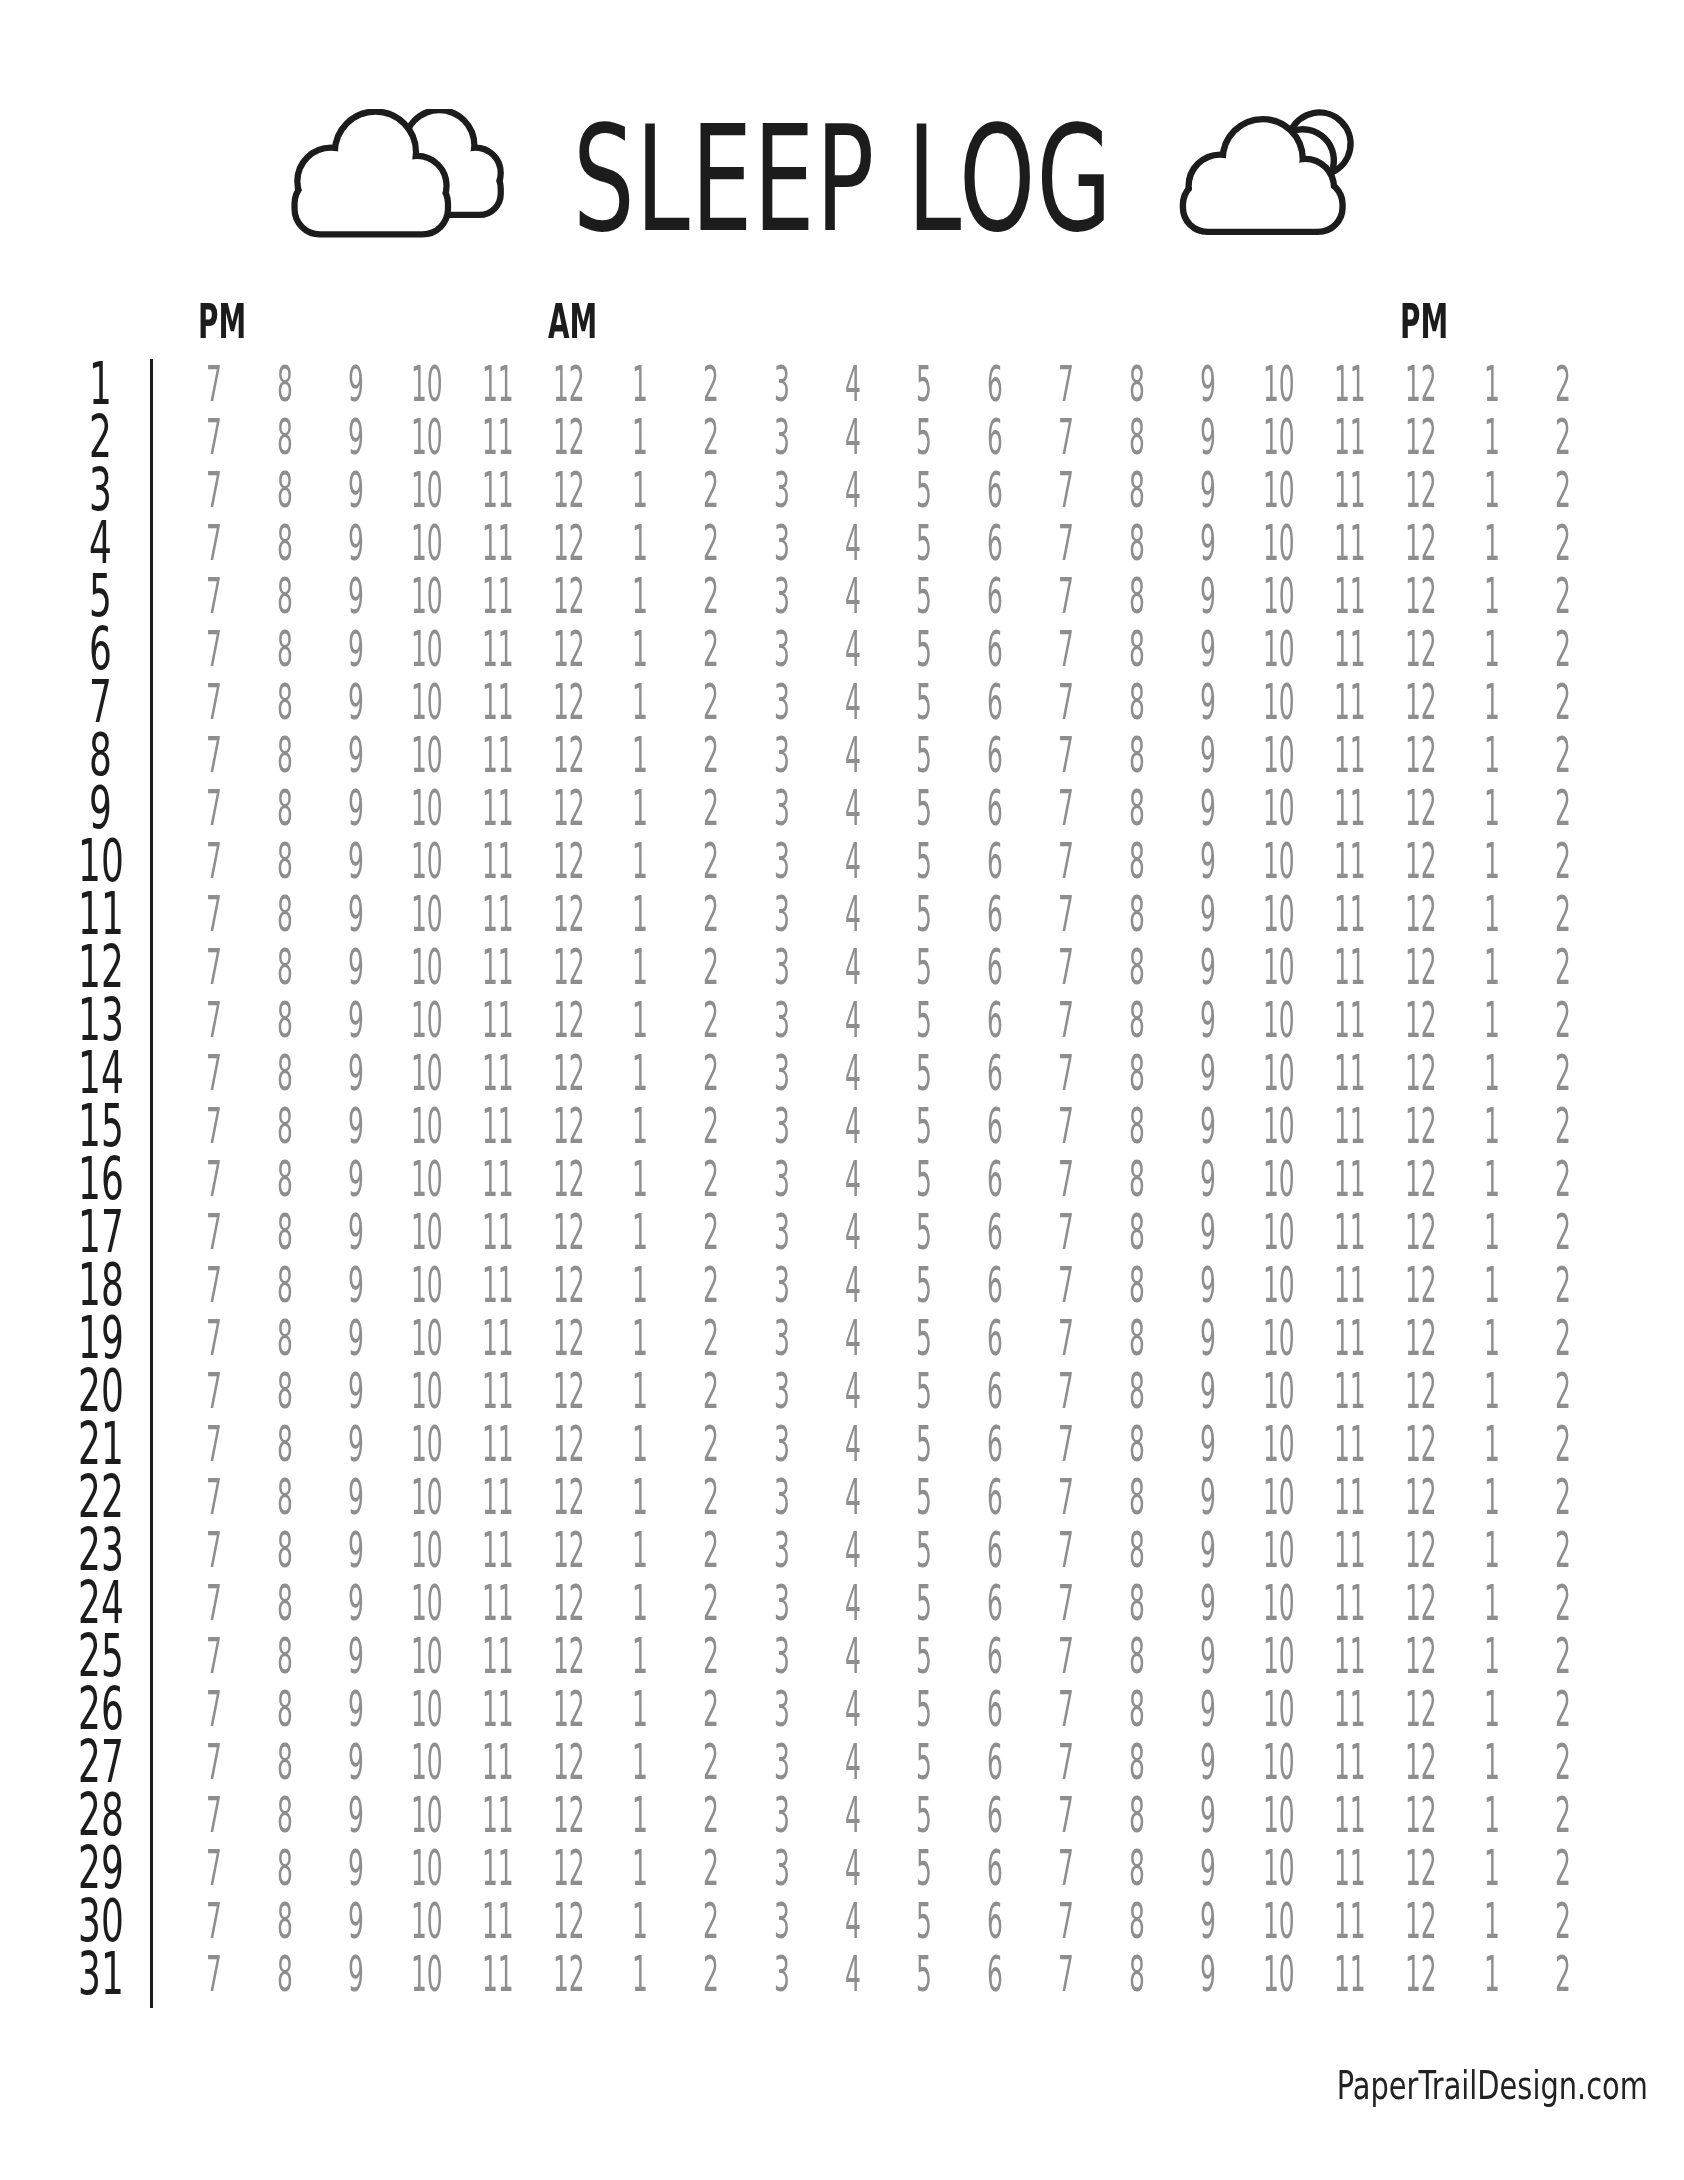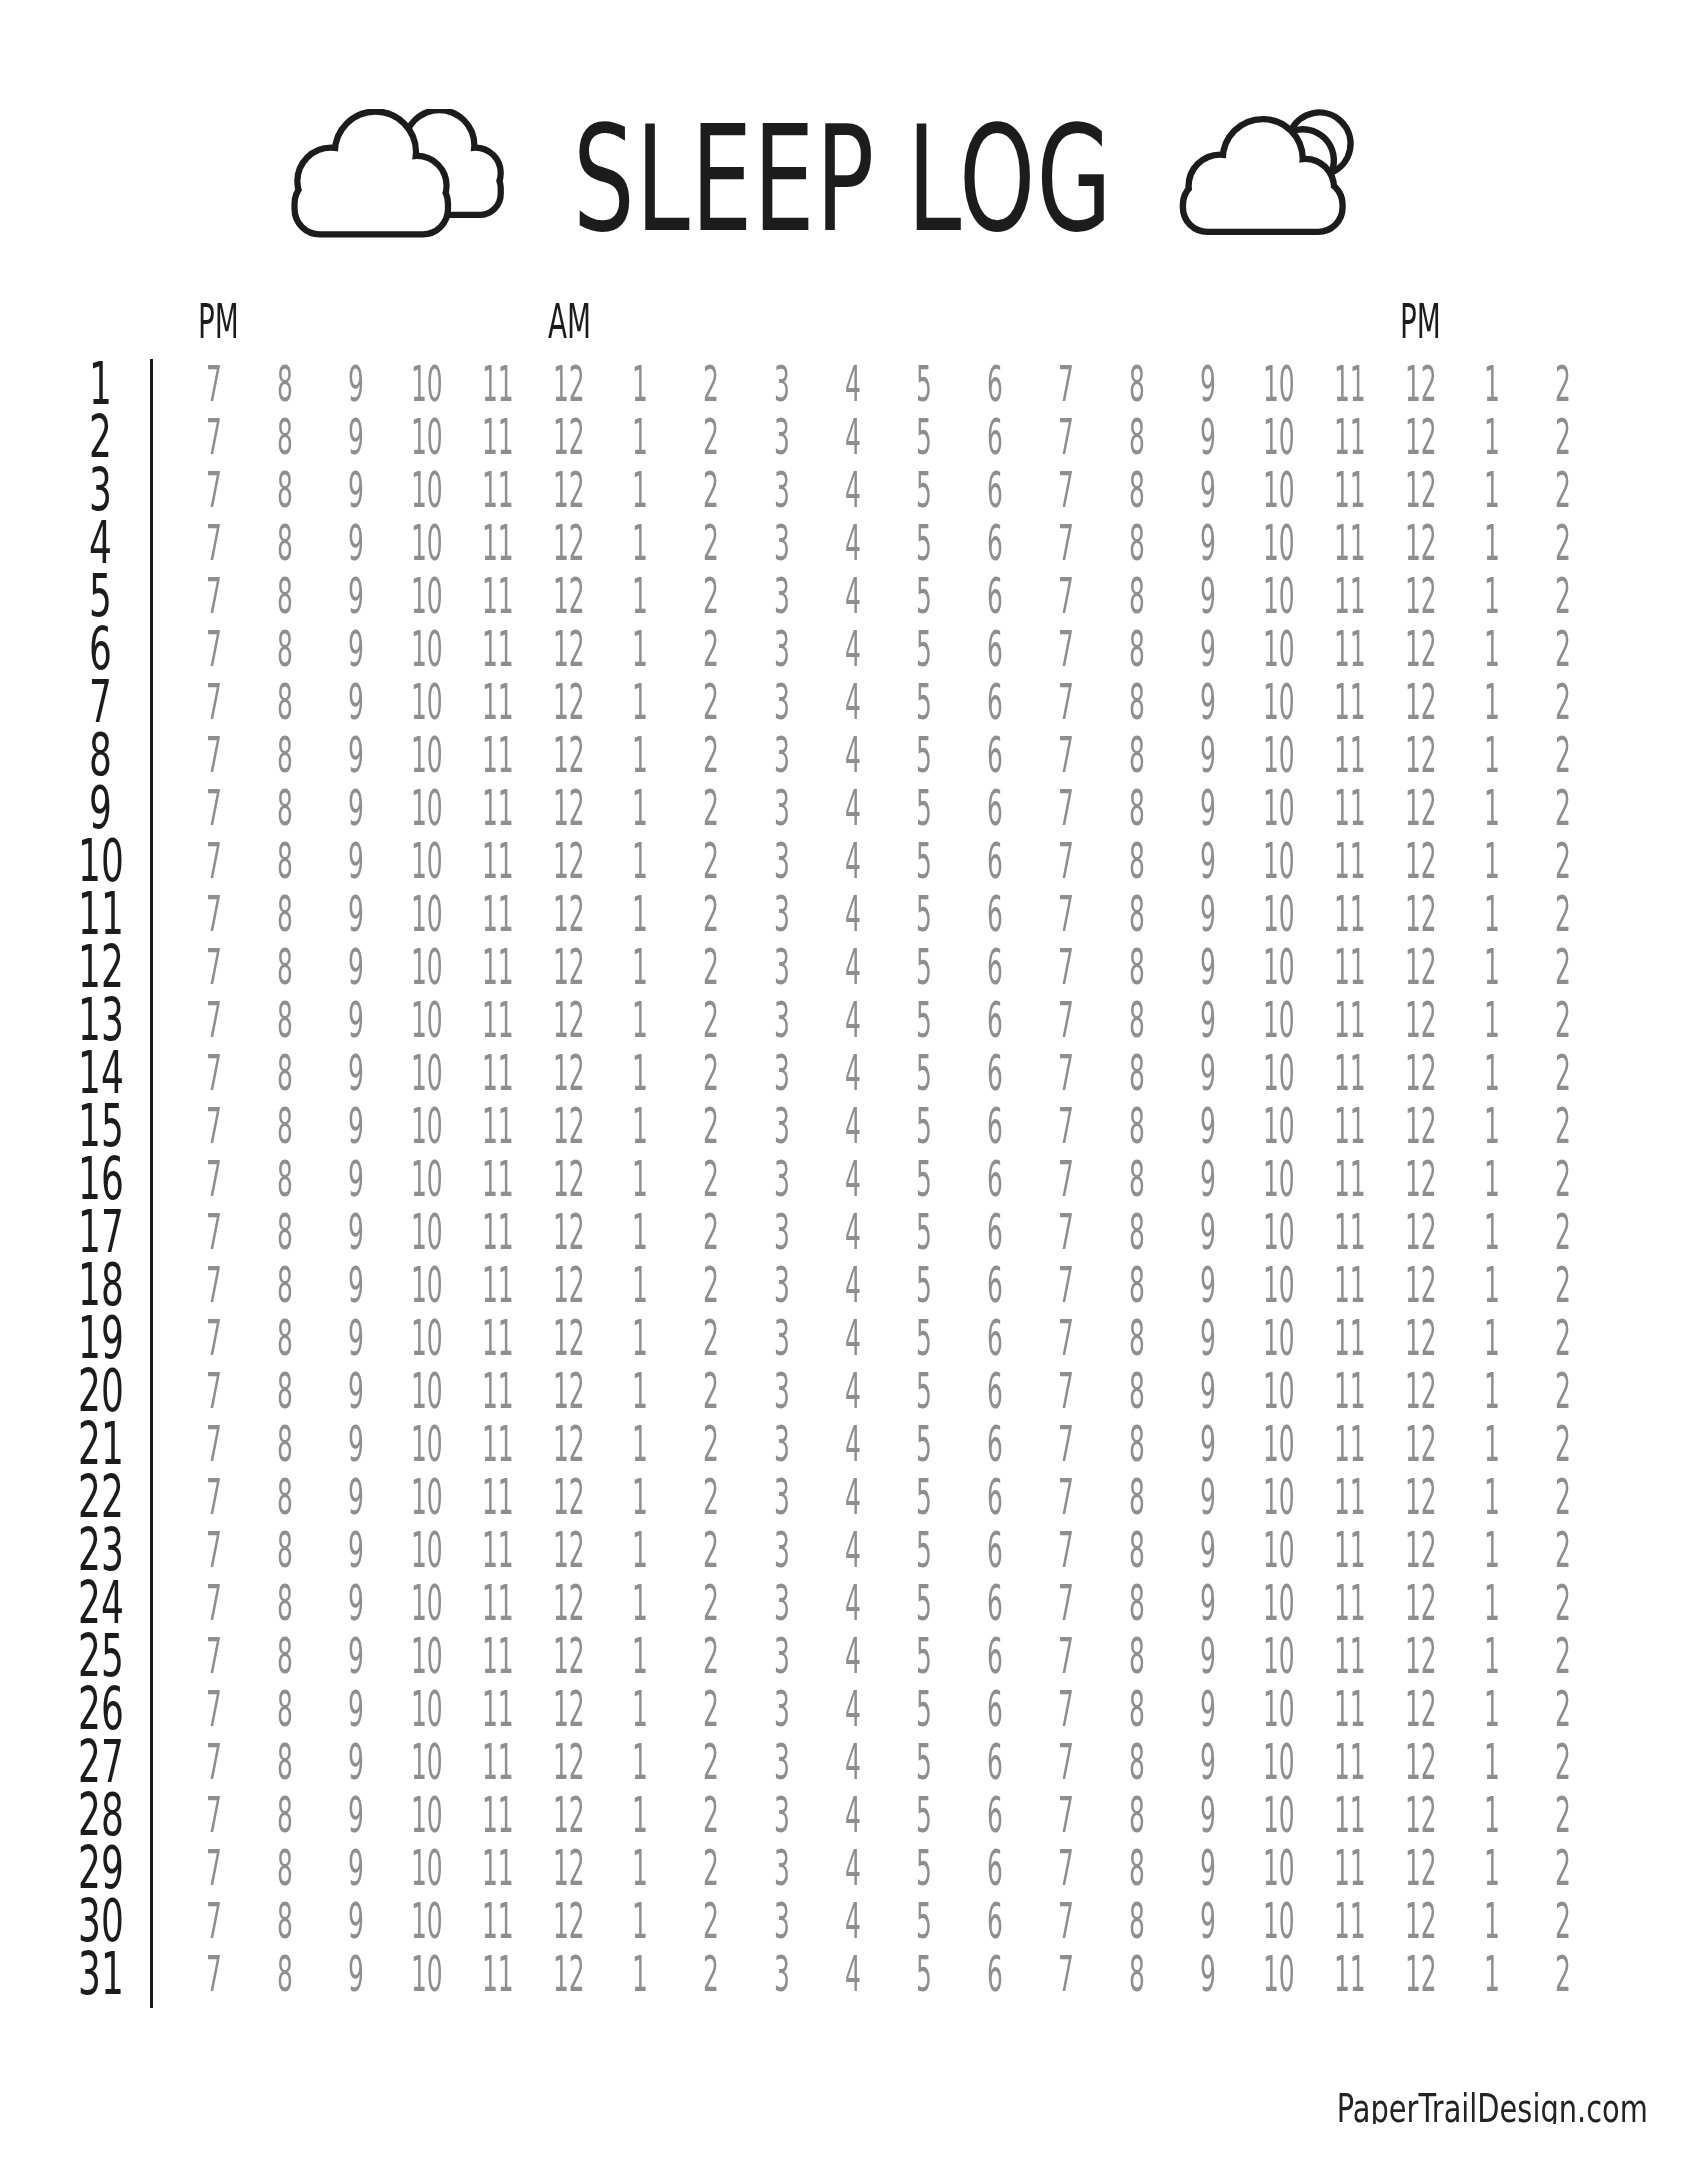--- a/index.html
+++ b/index.html
@@ -24,21 +24,21 @@
   .title-wrap{
     position:absolute;left:0;right:0;top:101px;height:158px;
     text-align:center;line-height:158px;
   }
   .title-t{
     font-size:147px;font-weight:400;color:var(--ink);
     transform:scaleX(0.66);letter-spacing:1.7px;
   }
 
   
-  .meridiem{position:absolute;top:296px;height:51px;line-height:51px;color:var(--ink);}
+  .meridiem{position:absolute;top:296px;height:51px;line-height:51px;color:var(--ink);font-weight:bold;}
   .meridiem .hw{font-size:48px;transform:scaleX(0.58);transform-origin:0 50%;}
   .m-pm-left{left:198px;}
   .m-am{left:548px;}
   .m-pm-right{left:1400px;}
 
   
   .vline{
     position:absolute;left:150px;top:359px;width:3.4px;height:1649px;
     background:var(--ink);
   }
@@ -52,21 +52,21 @@
   .day .hw{font-size:58px;transform:scaleX(0.62);}
   .cells{display:flex;margin-left:28px;}
   .cell{
     width:71px;text-align:center;color:var(--hour-gray);
   }
   .cell .hw{font-size:50px;transform:scaleX(0.5);}
 
   
   .footer{
     position:absolute;left:1282px;top:2060px;width:324px;height:51px;
-    text-align:center;line-height:51px;color:#222;margin-top:23px;
+    text-align:center;line-height:51px;color:#222;
   }
   .footer .hw{font-size:39px;transform:scaleX(0.74);}
 
   
   .st{fill:none;stroke:var(--ink);stroke-width:9;}
   .st-thin{fill:#ffffff;stroke:var(--ink);stroke-width:4.5;}
   .fi{fill:#ffffff;stroke:none;}
 </style>
 </head>
 <body>

